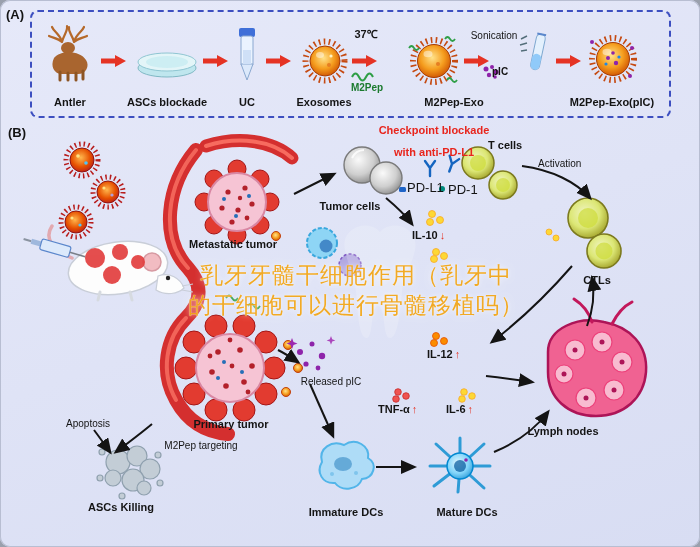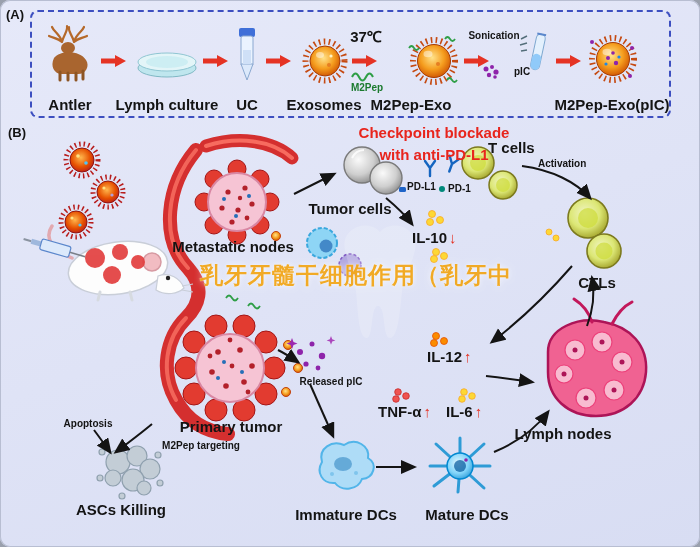--- a/index.html
+++ b/index.html
@@ -5,32 +5,32 @@
   *{margin:0;padding:0;box-sizing:border-box}
   html,body{width:100%;height:100%}
   body{background:#9aa0ad;font-family:"Liberation Sans",sans-serif;}
   #canvas{position:relative;width:700px;height:547px;margin:0 auto;
     background:linear-gradient(160deg,#e6e9f9 0%,#d8ddf3 100%);
     border-radius:10px;overflow:hidden;box-shadow:inset 0 0 0 1px #b8bed2;}
   .panelA-box{position:absolute;left:30px;top:10px;width:641px;height:108px;
     border:2px dashed #3d4fc0;border-radius:8px;z-index:1}
   #art{position:absolute;left:0;top:0;z-index:2}
   .icon{position:absolute;z-index:3;line-height:0}
-  .lbl{position:absolute;font-size:15px;font-weight:700;color:#141414;
+  .lbl{position:absolute;font-size:11px;font-weight:700;color:#141414;
     white-space:nowrap;z-index:4;line-height:1.15}
   .ctr{transform:translateX(-50%)}
   .panel-label{font-size:13px}
   .red-txt{color:#e8251d}
   .green-txt{color:#1b7a2e}
-  .thin{font-weight:700}
+  .thin{font-weight:400}
   .sm{font-size:10px}
-  .xs{font-size:10px;font-weight:700}
+  .xs{font-size:13px;font-weight:400}
   .arr{color:#e53324;font-weight:700;margin-left:2px}
   .watermark{position:absolute;left:356px;top:260px;transform:translateX(-50%);
-    z-index:6;text-align:center;font-size:23px;font-weight:700;color:#f2a71b;
+    z-index:6;text-align:center;font-size:23px;font-weight:400;color:#f2a71b;
     letter-spacing:1px;line-height:1.32;opacity:.95;
     text-shadow:0 0 1px #fff,0 0 6px rgba(255,255,255,.85);}
 </style>
 </head>
 <body>
 
 <svg width="0" height="0" style="position:absolute" aria-hidden="true">
   <defs>
     <radialGradient id="gExo" cx="45%" cy="40%" r="65%">
       <stop offset="0%" stop-color="#ffe28a"></stop>
@@ -193,29 +193,29 @@
         </g>
       <g transform="rotate(12 20 24)">
         <rect x="15" y="4" width="9" height="36" rx="4.5" fill="#e3f0fd" stroke="#7fa8d0"></rect>
         <rect x="15" y="24" width="9" height="16" rx="4.5" fill="#90caf9"></rect>
         <line x1="15" y1="4" x2="24" y2="4" stroke="#5b87cc" stroke-width="2"></line>
       </g>
     </svg>
   </div>
 
   <div class="lbl ctr" style="left:70px;top:96px">Antler</div>
-  <div class="lbl ctr" style="left:167px;top:96px">Lymph culture</div>
+  <div class="lbl ctr" style="left:167px;top:96px">ASCs blockade</div>
   <div class="lbl ctr" style="left:247px;top:96px">UC</div>
   <div class="lbl ctr" style="left:324px;top:96px">Exosomes</div>
-  <div class="lbl ctr" style="left:411px;top:96px">M2Pep-Exo</div>
+  <div class="lbl ctr" style="left:454px;top:96px">M2Pep-Exo</div>
   <div class="lbl ctr" style="left:612px;top:96px">M2Pep-Exo(pIC)</div>
   <div class="lbl ctr" style="left:366px;top:28px">37℃</div>
   <div class="lbl ctr green-txt sm" style="left:367px;top:82px">M2Pep</div>
   <div class="lbl ctr thin sm" style="left:494px;top:30px">Sonication</div>
-  <div class="lbl sm" style="left:514px;top:66px">pIC</div>
+  <div class="lbl sm" style="left:492px;top:66px">pIC</div>
 
   <svg id="art" width="700" height="547" viewBox="0 0 700 547">
     <defs>
       <marker id="ah" markerWidth="9" markerHeight="9" refX="6.5" refY="3.5" orient="auto">
         <path d="M0,0 L8,3.5 L0,7 Z" fill="#141414"></path>
       </marker>
     </defs>
 
     <g fill="none" stroke-linecap="round">
       <path d="M206,146 C238,136 272,140 292,158" stroke="#d42f2f" stroke-width="13"></path>
@@ -504,21 +504,21 @@
   <div class="lbl panel-label" style="left:8px;top:126px">(B)</div>
 
   <div class="lbl ctr red-txt" style="left:434px;top:124px">Checkpoint blockade</div>
   <div class="lbl ctr red-txt" style="left:434px;top:146px">with anti-PD-L1</div>
 
   <div class="lbl" style="left:488px;top:139px">T cells</div>
   <div class="lbl ctr" style="left:350px;top:200px">Tumor cells</div>
   <div class="lbl xs" style="left:407px;top:181px">PD-L1</div>
   <div class="lbl xs" style="left:448px;top:183px">PD-1</div>
   <div class="lbl thin sm" style="left:538px;top:158px">Activation</div>
-  <div class="lbl ctr" style="left:233px;top:238px">Metastatic nodes</div>
+  <div class="lbl ctr" style="left:233px;top:238px">Metastatic tumor</div>
   <div class="lbl ctr" style="left:597px;top:274px">CTLs</div>
   <div class="lbl ctr thin sm" style="left:331px;top:376px">Released pIC</div>
   <div class="lbl ctr" style="left:563px;top:425px">Lymph nodes</div>
   <div class="lbl ctr thin sm" style="left:88px;top:418px">Apoptosis</div>
   <div class="lbl ctr" style="left:231px;top:418px">Primary tumor</div>
   <div class="lbl ctr thin sm" style="left:201px;top:440px">M2Pep targeting</div>
   <div class="lbl ctr" style="left:121px;top:501px">ASCs Killing</div>
   <div class="lbl ctr" style="left:346px;top:506px">Immature DCs</div>
   <div class="lbl ctr" style="left:467px;top:506px">Mature DCs</div>
 
@@ -530,15 +530,16 @@
   </div>
   <div class="lbl" style="left:378px;top:403px">
     <span>TNF-α</span><span class="arr">↑</span>
   </div>
   <div class="lbl" style="left:446px;top:403px">
     <span>IL-6</span><span class="arr">↑</span>
   </div>
 
   <div class="watermark">
     <div>乳牙牙髓干细胞作用（乳牙中</div>
+    <div>的干细胞可以进行骨髓移植吗）</div>
   </div>
 
 </div>
 
 </body></html>

